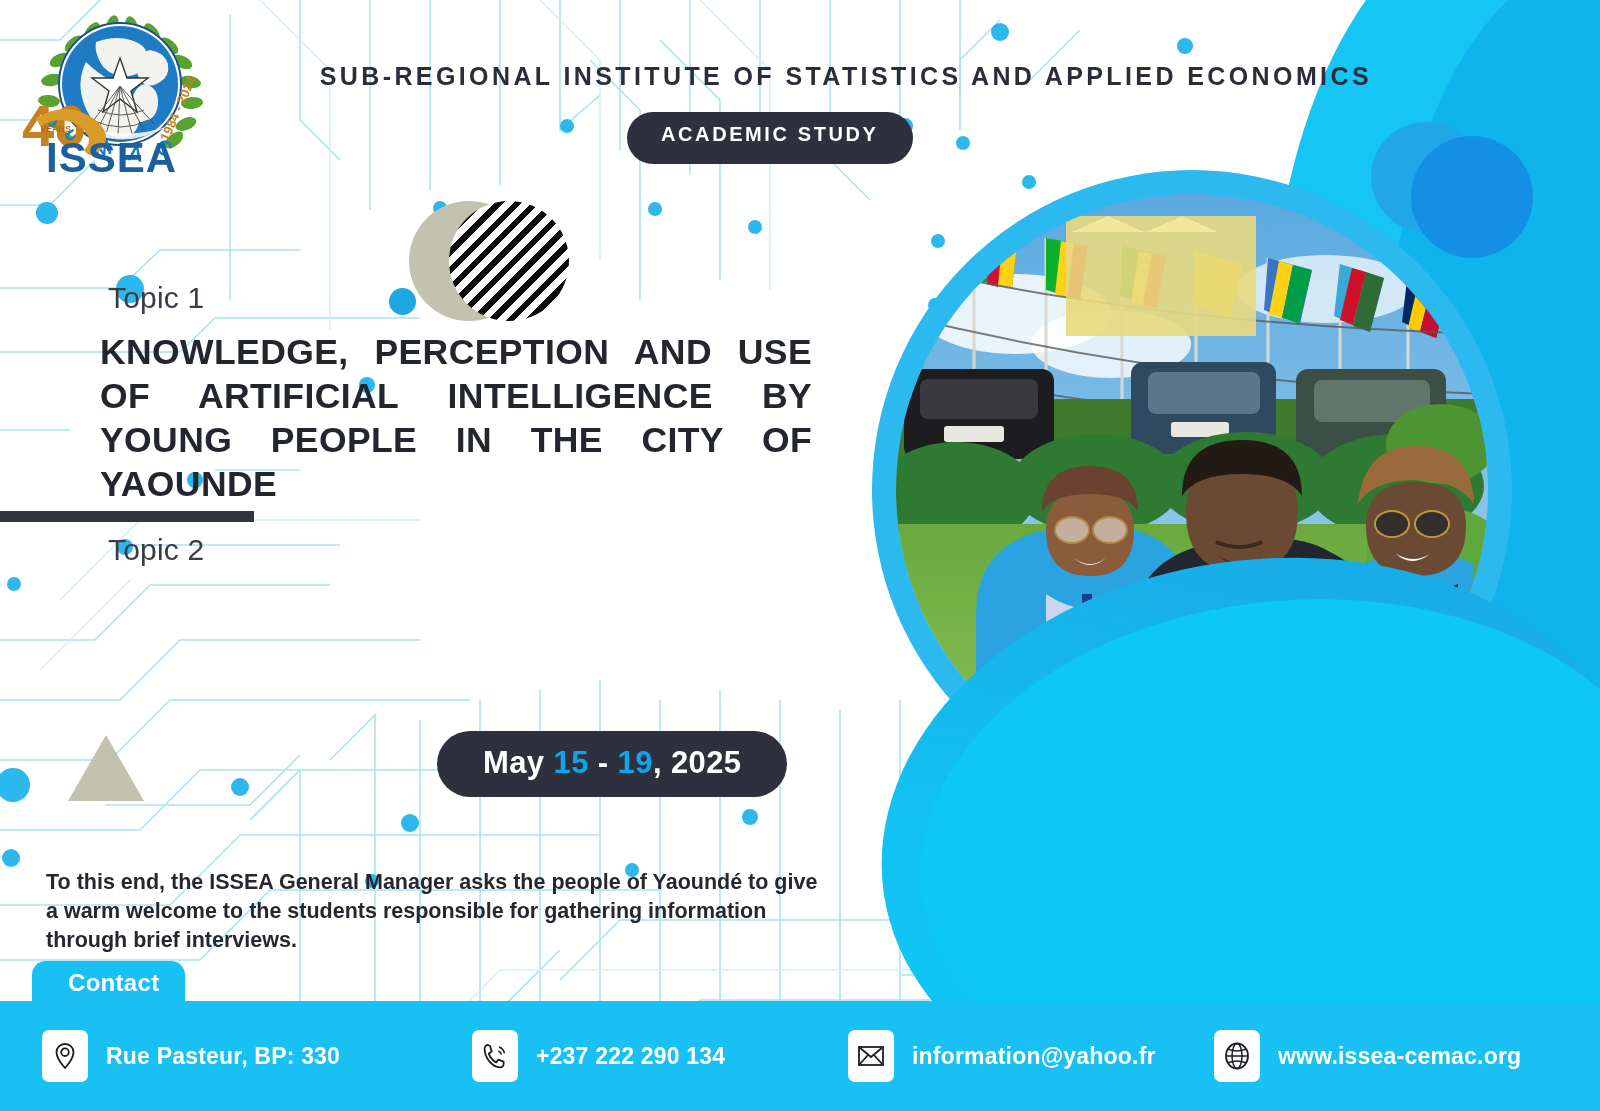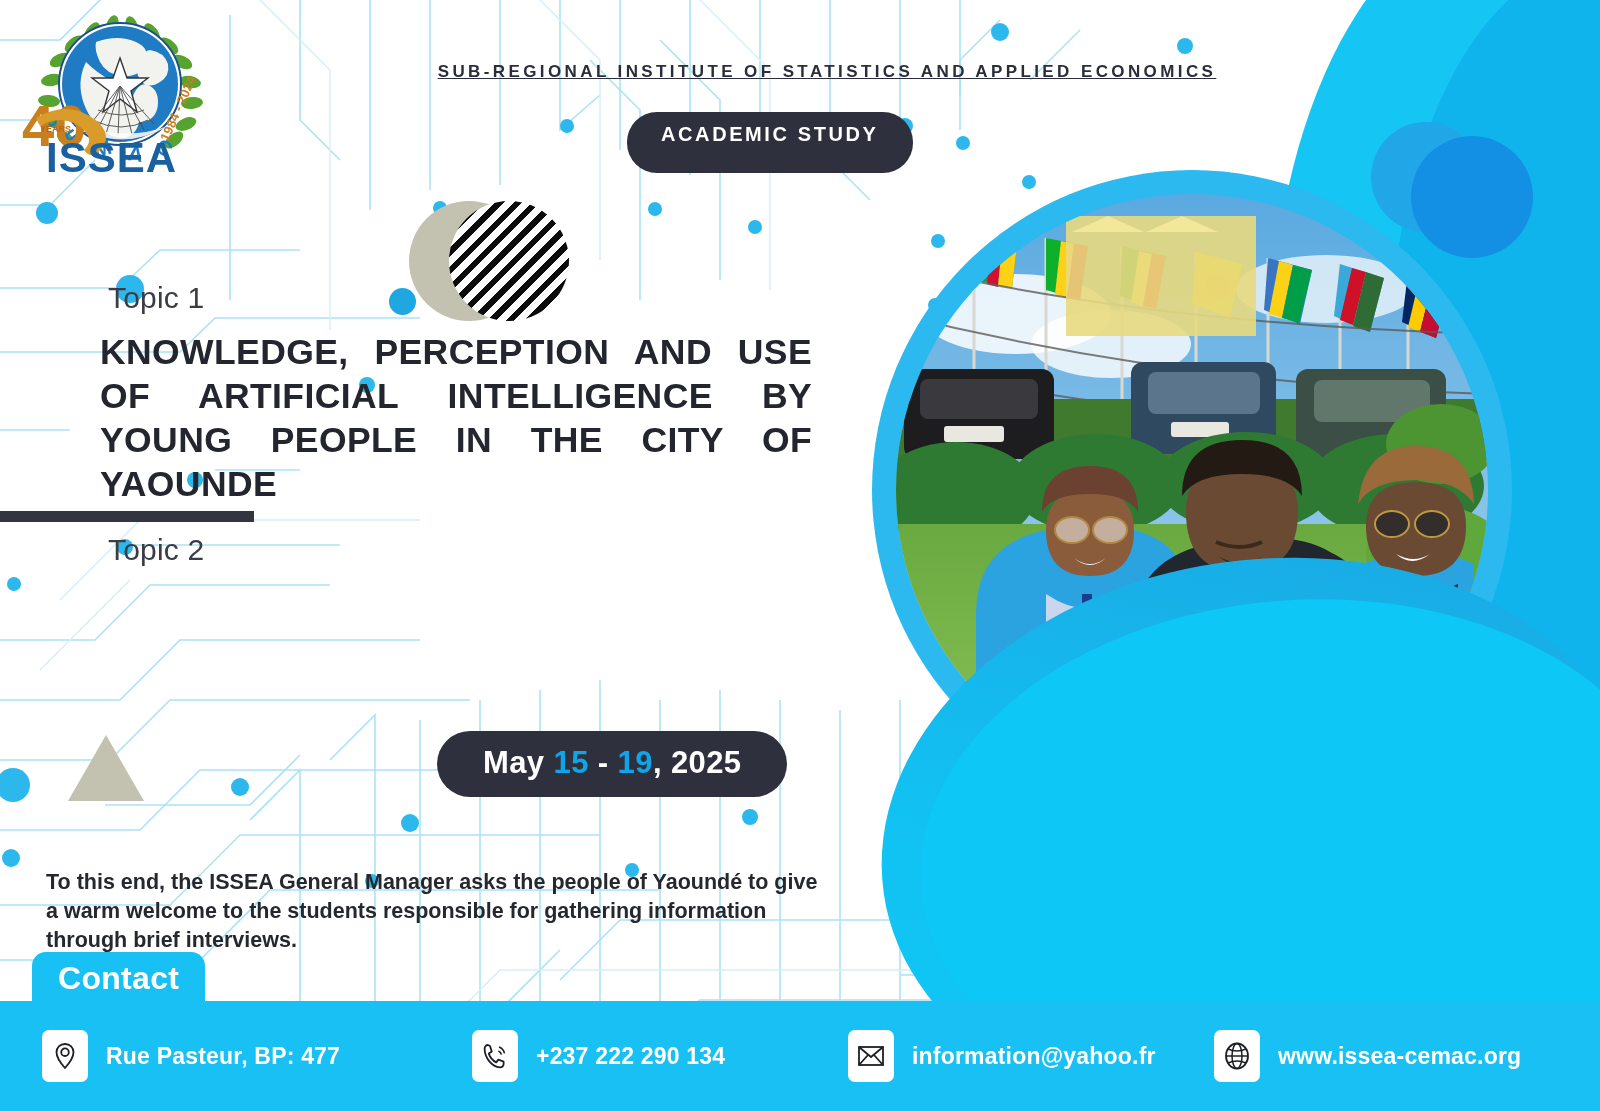--- a/index.html
+++ b/index.html
@@ -8,27 +8,27 @@
     position:relative;width:1600px;height:1111px;overflow:hidden;
     background:#ffffff;
   }
   
   .circuit{position:absolute;inset:0;pointer-events:none;}
   
   .logo-wrap{position:absolute;left:14px;top:6px;width:210px;height:180px;}
   
   .inst-title{
     position:absolute;left:282px;top:62px;width:1090px;
-    font-size:17px;font-weight:bold;letter-spacing:3.4px;
-    color:#2b2d3a;text-align:center;white-space:nowrap;text-decoration:underline;
+    font-size:25px;font-weight:bold;letter-spacing:3.4px;
+    color:#2b2d3a;text-align:right;white-space:nowrap;
   }
   .study-pill{
     position:absolute;left:627px;top:112px;
     background:#2e303d;color:#ffffff;border-radius:30px;
-    padding:11px 34px 27px 34px;font-size:20px;font-weight:bold;
+    padding:11px 34px 18px 34px;font-size:20px;font-weight:bold;
     letter-spacing:2.6px;
   }
   
   .topic-label{
     position:absolute;font-size:30px;color:#3a3c47;font-weight:400;
     letter-spacing:.2px;
   }
   #topic1-label{left:108px;top:281px;text-align:center;}
   #topic2-label{left:108px;top:533px;}
   .topic-title{
@@ -97,22 +97,22 @@
     border-radius:50%;background:#0dc7f6;transform:rotate(-4deg);
   }
   
   .footer{
     position:absolute;left:0;bottom:0;width:1600px;height:110px;background:#18c0f3;
   }
   .contact-tab{
     position:absolute;left:32px;bottom:110px;
     background:#18c0f3;color:#ffffff;
     border-radius:14px 14px 0 0;
-    padding:8px 26px 4px 26px;
-    font-size:32px;font-weight:bold;letter-spacing:.3px;
+    padding:8px 26px 4px 36px;
+    font-size:24px;font-weight:bold;letter-spacing:.3px;
   }
   .contact-row{
     position:absolute;left:0;bottom:0;width:1600px;height:110px;
     display:flex;align-items:center;
   }
   .citem{display:flex;align-items:center;gap:18px;color:#ffffff;}
   .citem .tile{
     width:46px;height:52px;background:#ffffff;border-radius:7px;
     display:flex;align-items:center;justify-content:center;flex:0 0 auto;
   }
@@ -476,21 +476,21 @@
 
   <div class="contact-row">
 
     <div class="citem" id="contact-address">
       <span class="tile">
         <svg width="24" height="28" viewBox="0 0 24 28">
             <path d="M12 2 C7 2 3.5 5.6 3.5 10.2 C3.5 16.4 12 26 12 26 S20.5 16.4 20.5 10.2 C20.5 5.6 17 2 12 2 Z" fill="none" stroke="#1d1f26" stroke-width="1.8"></path>
             <circle cx="12" cy="10.2" r="3.8" fill="none" stroke="#1d1f26" stroke-width="1.8"></circle>
           </svg>
       </span>
-      <span class="ctext">Rue Pasteur, BP: 477</span>
+      <span class="ctext">Rue Pasteur, BP: 330</span>
     </div>
 
     <div class="citem" id="contact-phone">
       <span class="tile">
         <svg width="26" height="28" viewBox="0 0 26 28">
             <path d="M6 3 C4 3 2.6 4.6 2.6 6.6 C2.6 15.6 9.6 24.8 18 25.4 C20 25.5 21.6 24 21.6 22 L21.6 19.6 L16.4 17.6 L14.2 20.4 C10.8 18.6 8 15.2 6.8 11.6 L9.8 9.6 L8 4 Z" fill="none" stroke="#1d1f26" stroke-width="1.8" stroke-linejoin="round"></path>
             <path d="M17 5 q4.6 1.6 5.4 6.4" fill="none" stroke="#1d1f26" stroke-width="1.6"></path>
             <path d="M16.4 9 q2.6 1 3 3.6" fill="none" stroke="#1d1f26" stroke-width="1.6"></path>
           </svg>
       </span>

